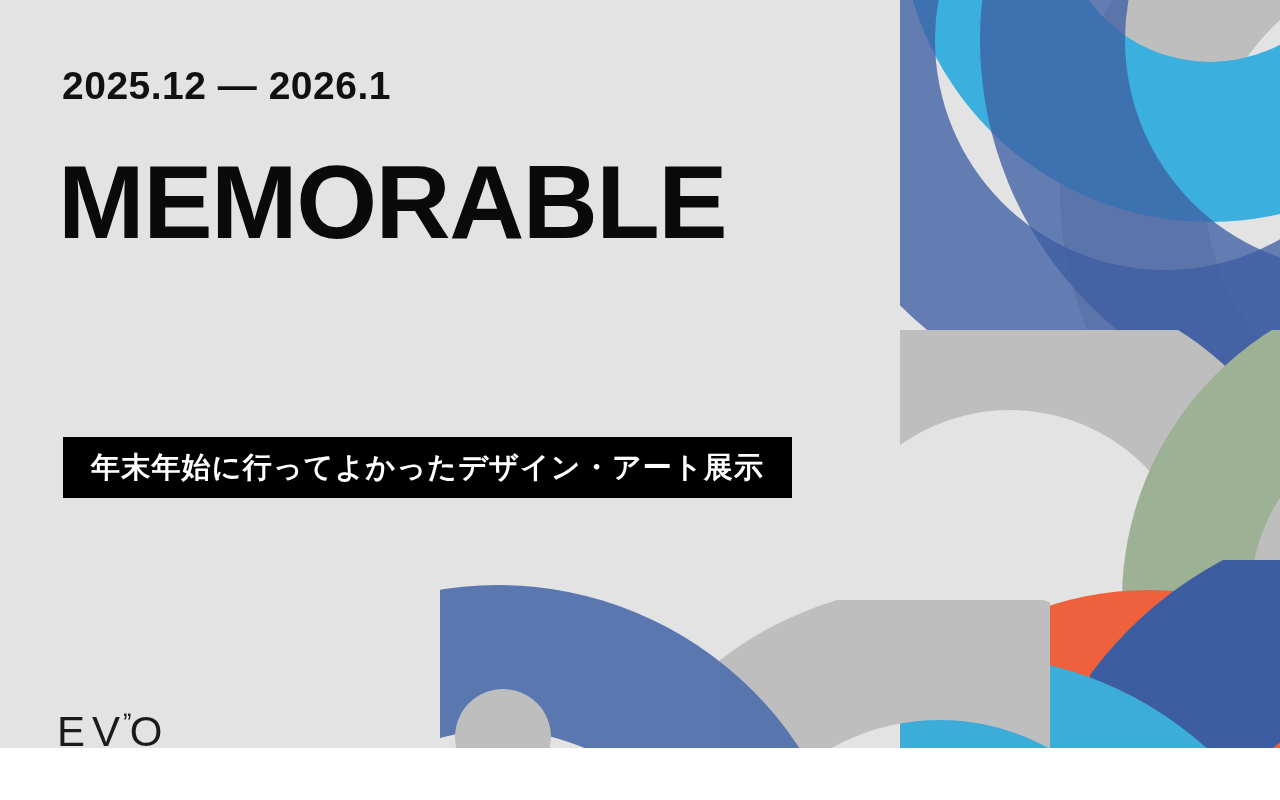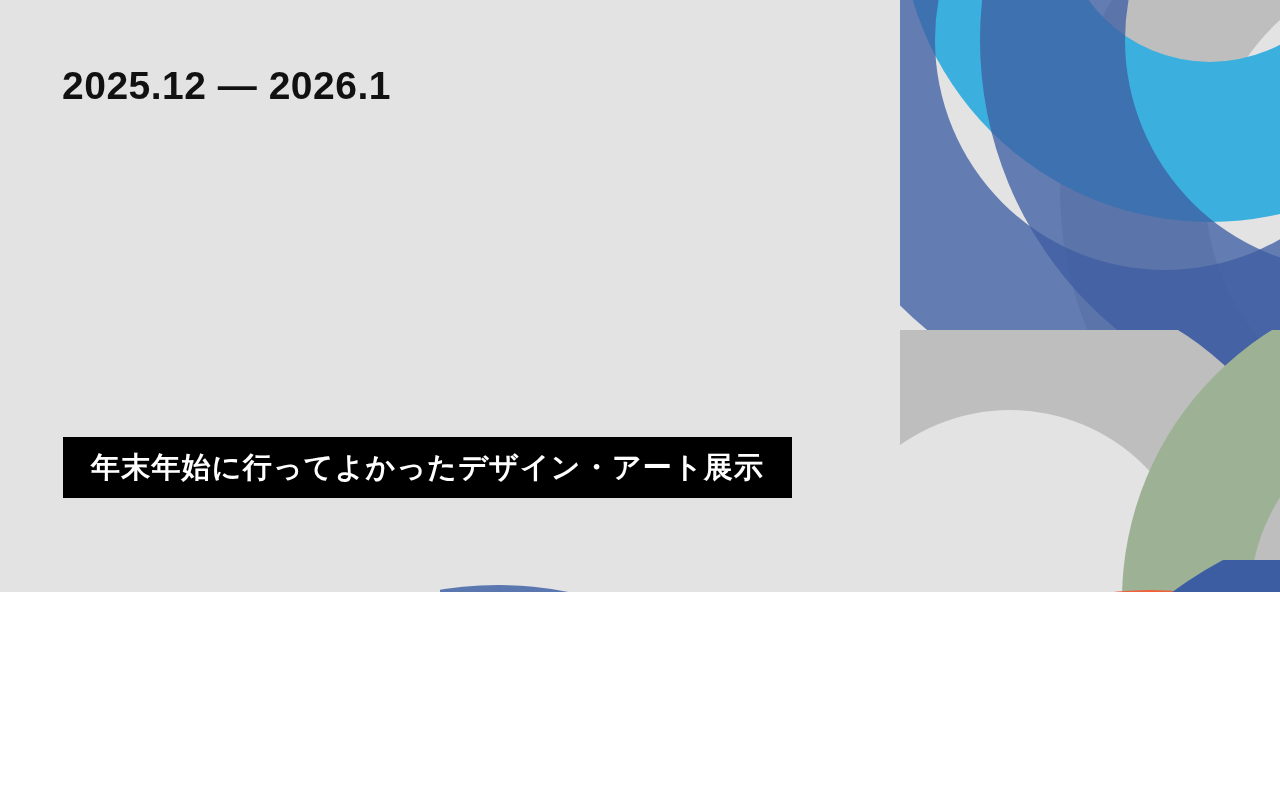--- a/index.html
+++ b/index.html
@@ -4,21 +4,21 @@
 <title>Memorable Exhibitions Banner</title>
 <style>
   html, body {
     margin: 0;
     padding: 0;
     background: #ffffff;
   }
   #banner {
     position: relative;
     width: 1280px;
-    height: 592px;
+    height: 748px;
     overflow: hidden;
     background: #c4b5fd;
     font-family: "Liberation Sans", "DejaVu Sans", sans-serif;
   }
 
   
   #artwork {
     position: absolute;
     inset: 0;
     width: 1280px;
@@ -219,20 +219,21 @@
       <circle cx="503" cy="737" r="48" fill="#bebebe"></circle>
 
     </g>
   </svg>
 
   <div id="text-block">
 
     <div class="daterange">2025.12 — 2026.1</div>
 
     <div class="headline">
+      <span class="line">MEMORABLE</span>
     </div>
 
     <div class="subtitle-bar">
       <span class="subtitle-text">年末年始に行ってよかったデザイン・アート展示</span>
     </div>
 
     <div id="logo">
       <span class="logo-line logo-line-1"><span>EV</span><span class="umlaut">ˮ</span><span>O</span></span>
     </div>
 

